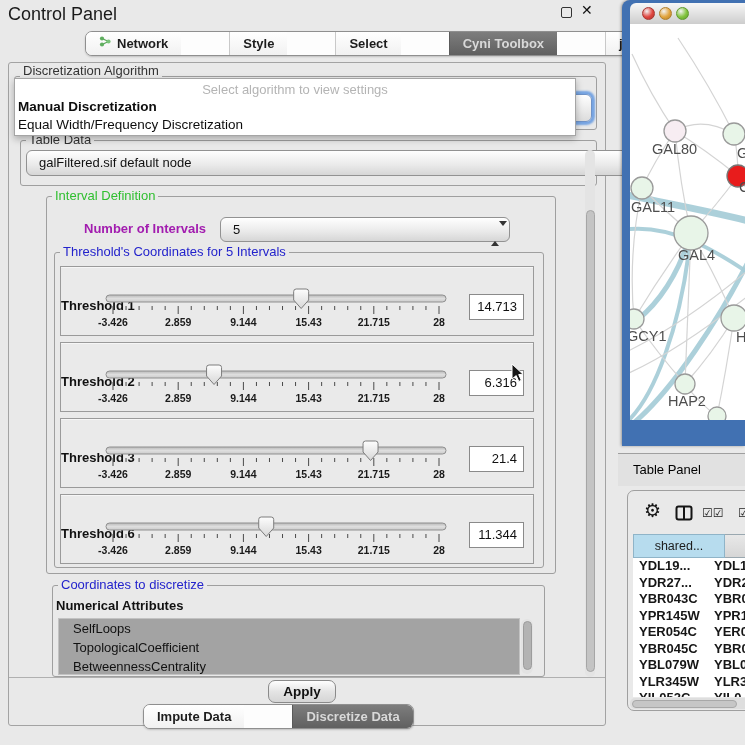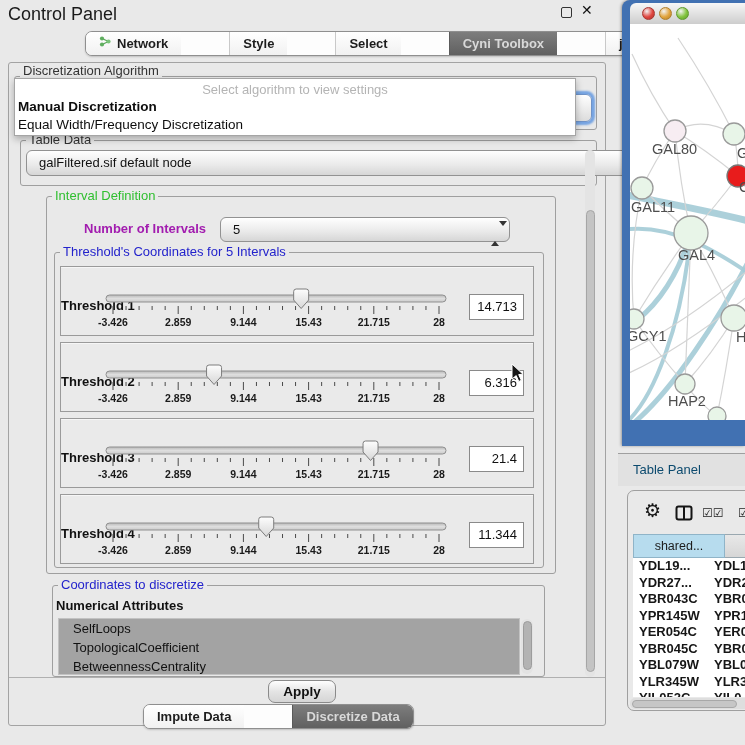--- a/index.html
+++ b/index.html
@@ -57,21 +57,21 @@
   #apply-btn{left:268px;top:680px;width:68px;height:23px;border:1px solid #8a8a8a;border-radius:7px;background:linear-gradient(#fefefe,#e4e4e4 50%,#d5d5d5);font-size:13.5px;font-weight:600;color:#111;text-align:center;line-height:21px;}
   #v-sbar{left:585px;top:150px;width:10px;height:527px;background:#e4e4e4;border-radius:5px;}
   #v-sthumb{left:585.5px;top:210px;width:9px;height:462px;background:#c4c4c4;border:1px solid #a6a6a6;border-radius:5px;}
   
   #mac-window{left:622px;top:0;width:123px;height:446px;background:#4171b2;border-radius:8px 0 0 0;box-shadow:-1px 0 3px rgba(0,0,0,.35);}
   #mac-titlebar{left:8px;top:3px;width:115px;height:21px;background:linear-gradient(#f7f7f7,#cdcdcd);border-radius:6px 0 0 0;}
   .light{position:absolute;top:4px;width:13px;height:13px;border-radius:50%;}
   #net-view{left:8px;top:24px;width:115px;height:396px;background:#ffffff;overflow:hidden;}
   
   #tp-bar{left:618px;top:453px;width:127px;height:33px;background:#e1e1e1;border-top:1px solid #9f9f9f;}
-  #tp-title{left:15px;top:8px;font-size:13px;color:#0c4a6e;position:absolute;}
+  #tp-title{left:15px;top:8px;font-size:13px;color:#000000;position:absolute;}
   #tp-window{left:627px;top:490px;width:126px;height:221px;background:#e9e9e9;border:1px solid #9f9f9f;border-radius:7px;}
   #gear-ico{left:16px;top:10px;font-size:19px;color:#151515;position:absolute;line-height:19px;}
   #cols-ico{left:47px;top:13px;position:absolute;}
   .check-ico{position:absolute;top:15px;font-size:12px;color:#222;letter-spacing:0px;}
   #tp-header{position:absolute;left:5px;top:43px;display:flex;height:24px;}
   .hcell{font-size:12.5px;color:#1c1c1c;text-align:center;line-height:22px;border:1px solid #9aa8b0;}
   .hcell.sel{background:#b7dcee;border-color:#8fb4c8;}
   .hcell.plain{background:linear-gradient(#e8e8e8,#d6d6d6);border-left:none;}
   #tp-rows{position:absolute;left:5px;top:67px;width:121px;height:139px;background:#fff;overflow:hidden;}
   .trow{display:flex;height:16.5px;}
@@ -296,21 +296,21 @@
           </svg></div>
         <span class="th-scale" style="left: 52px;">-3.426</span>
         <span class="th-scale" style="left: 117.2px;">2.859</span>
         <span class="th-scale" style="left: 182.4px;">9.144</span>
         <span class="th-scale" style="left: 247.6px;">15.43</span>
         <span class="th-scale" style="left: 312.8px;">21.715</span>
         <span class="th-scale" style="left: 378px;">28</span>
         <div class="th-value">21.4</div>
       </div>
       <div class="th-panel" style="top: 242px;">
-        <div class="th-label">Threshold 4</div>
+        <div class="th-label">Threshold 6</div>
         <div class="th-slider"><svg width="350" height="30" viewBox="0 0 350 30">
             <defs>
               <linearGradient id="trk3" x1="0" y1="0" x2="0" y2="1">
                 <stop offset="0" stop-color="#b8b8b8"></stop>
                 <stop offset="0.5" stop-color="#dedede"></stop>
                 <stop offset="1" stop-color="#cccccc"></stop>
               </linearGradient>
               <linearGradient id="hnd3" x1="0" y1="0" x2="0" y2="1">
                 <stop offset="0" stop-color="#fdfdfd"></stop>
                 <stop offset="1" stop-color="#d7d7d7"></stop>

